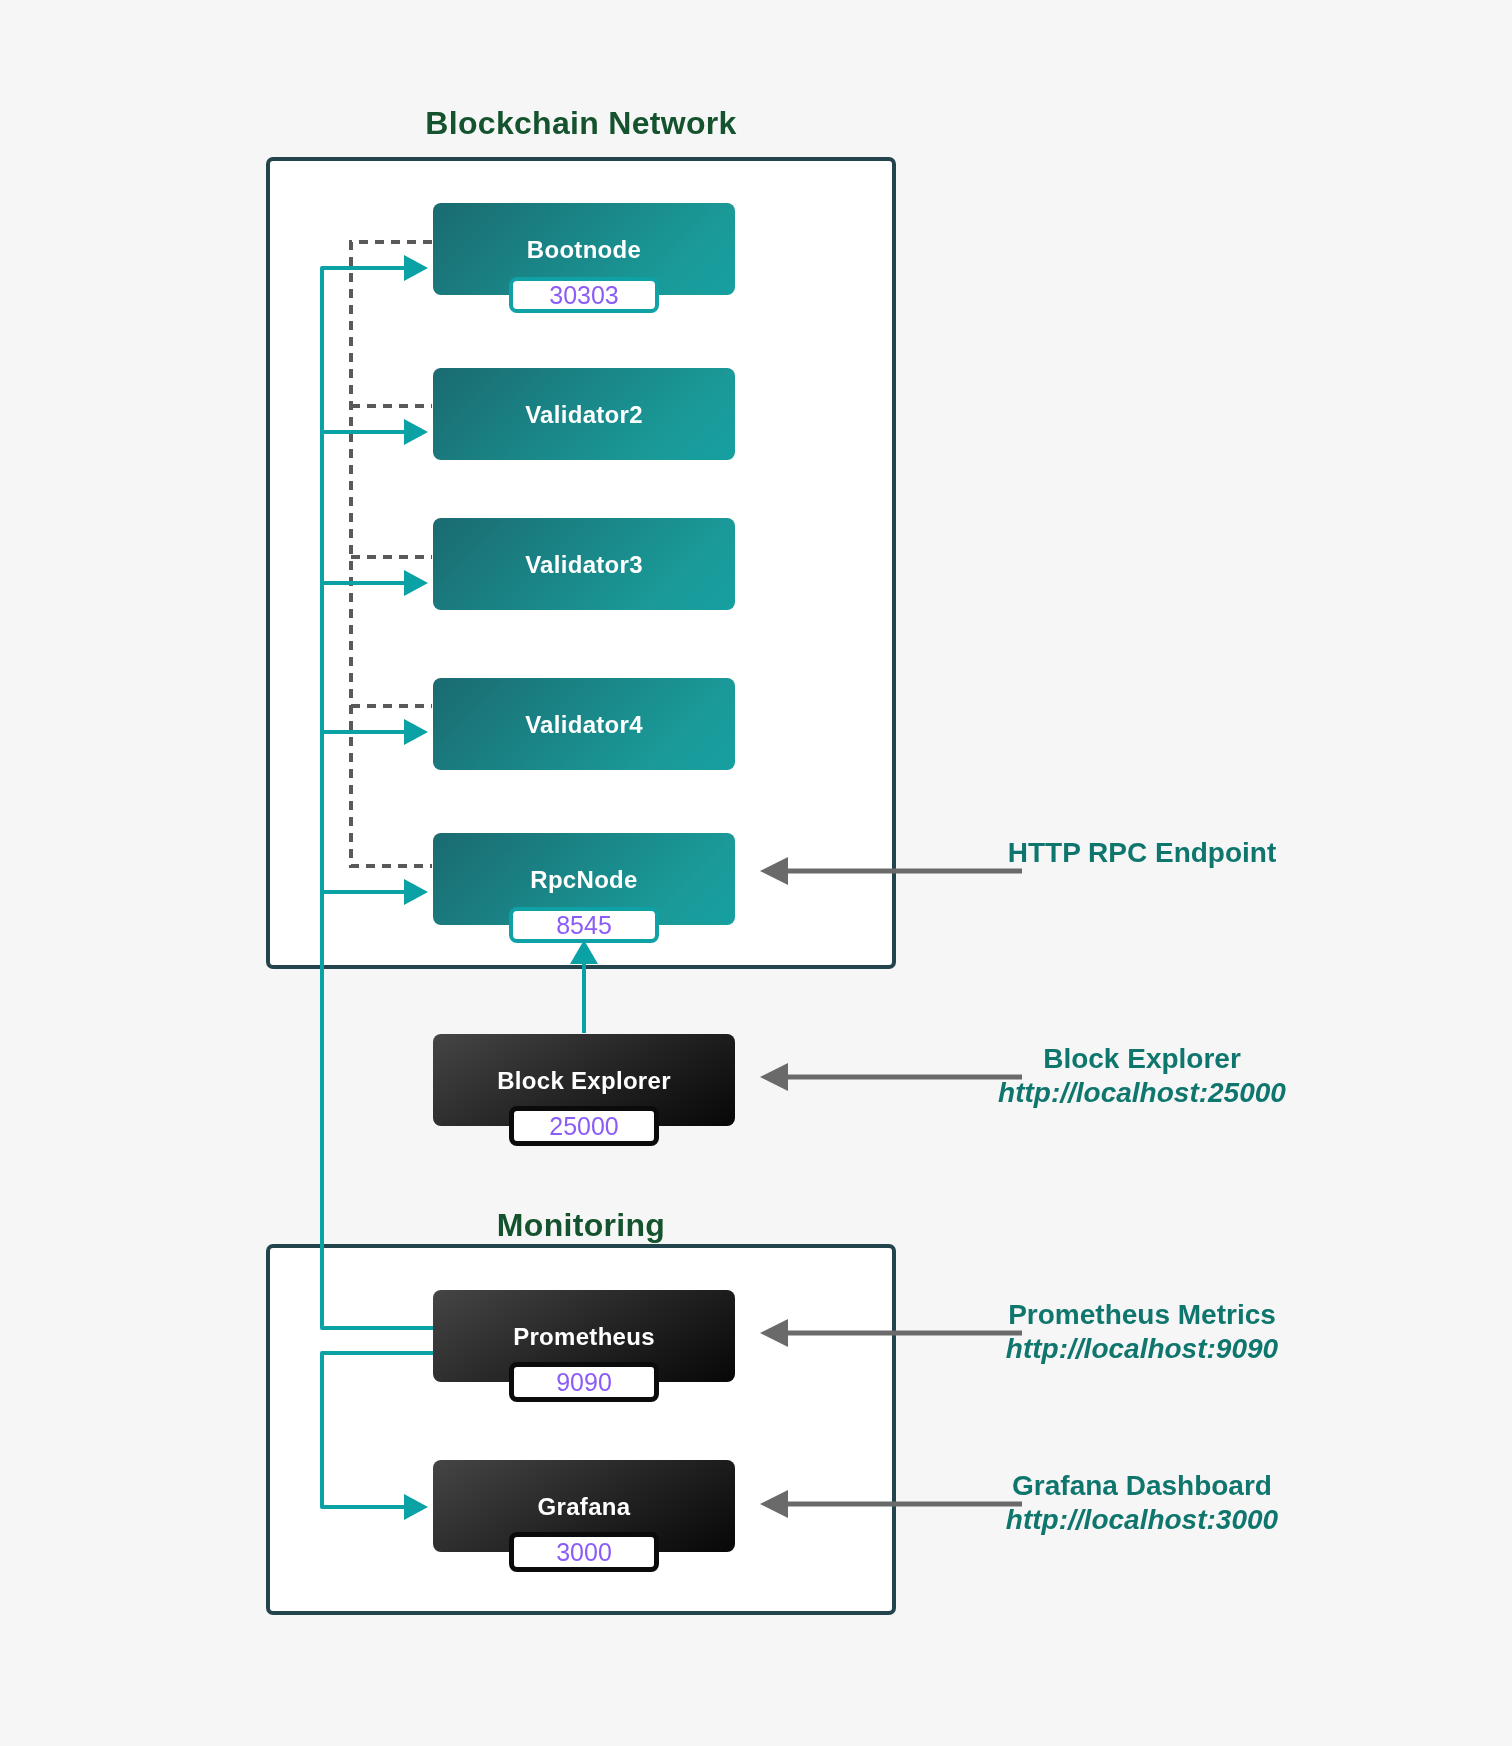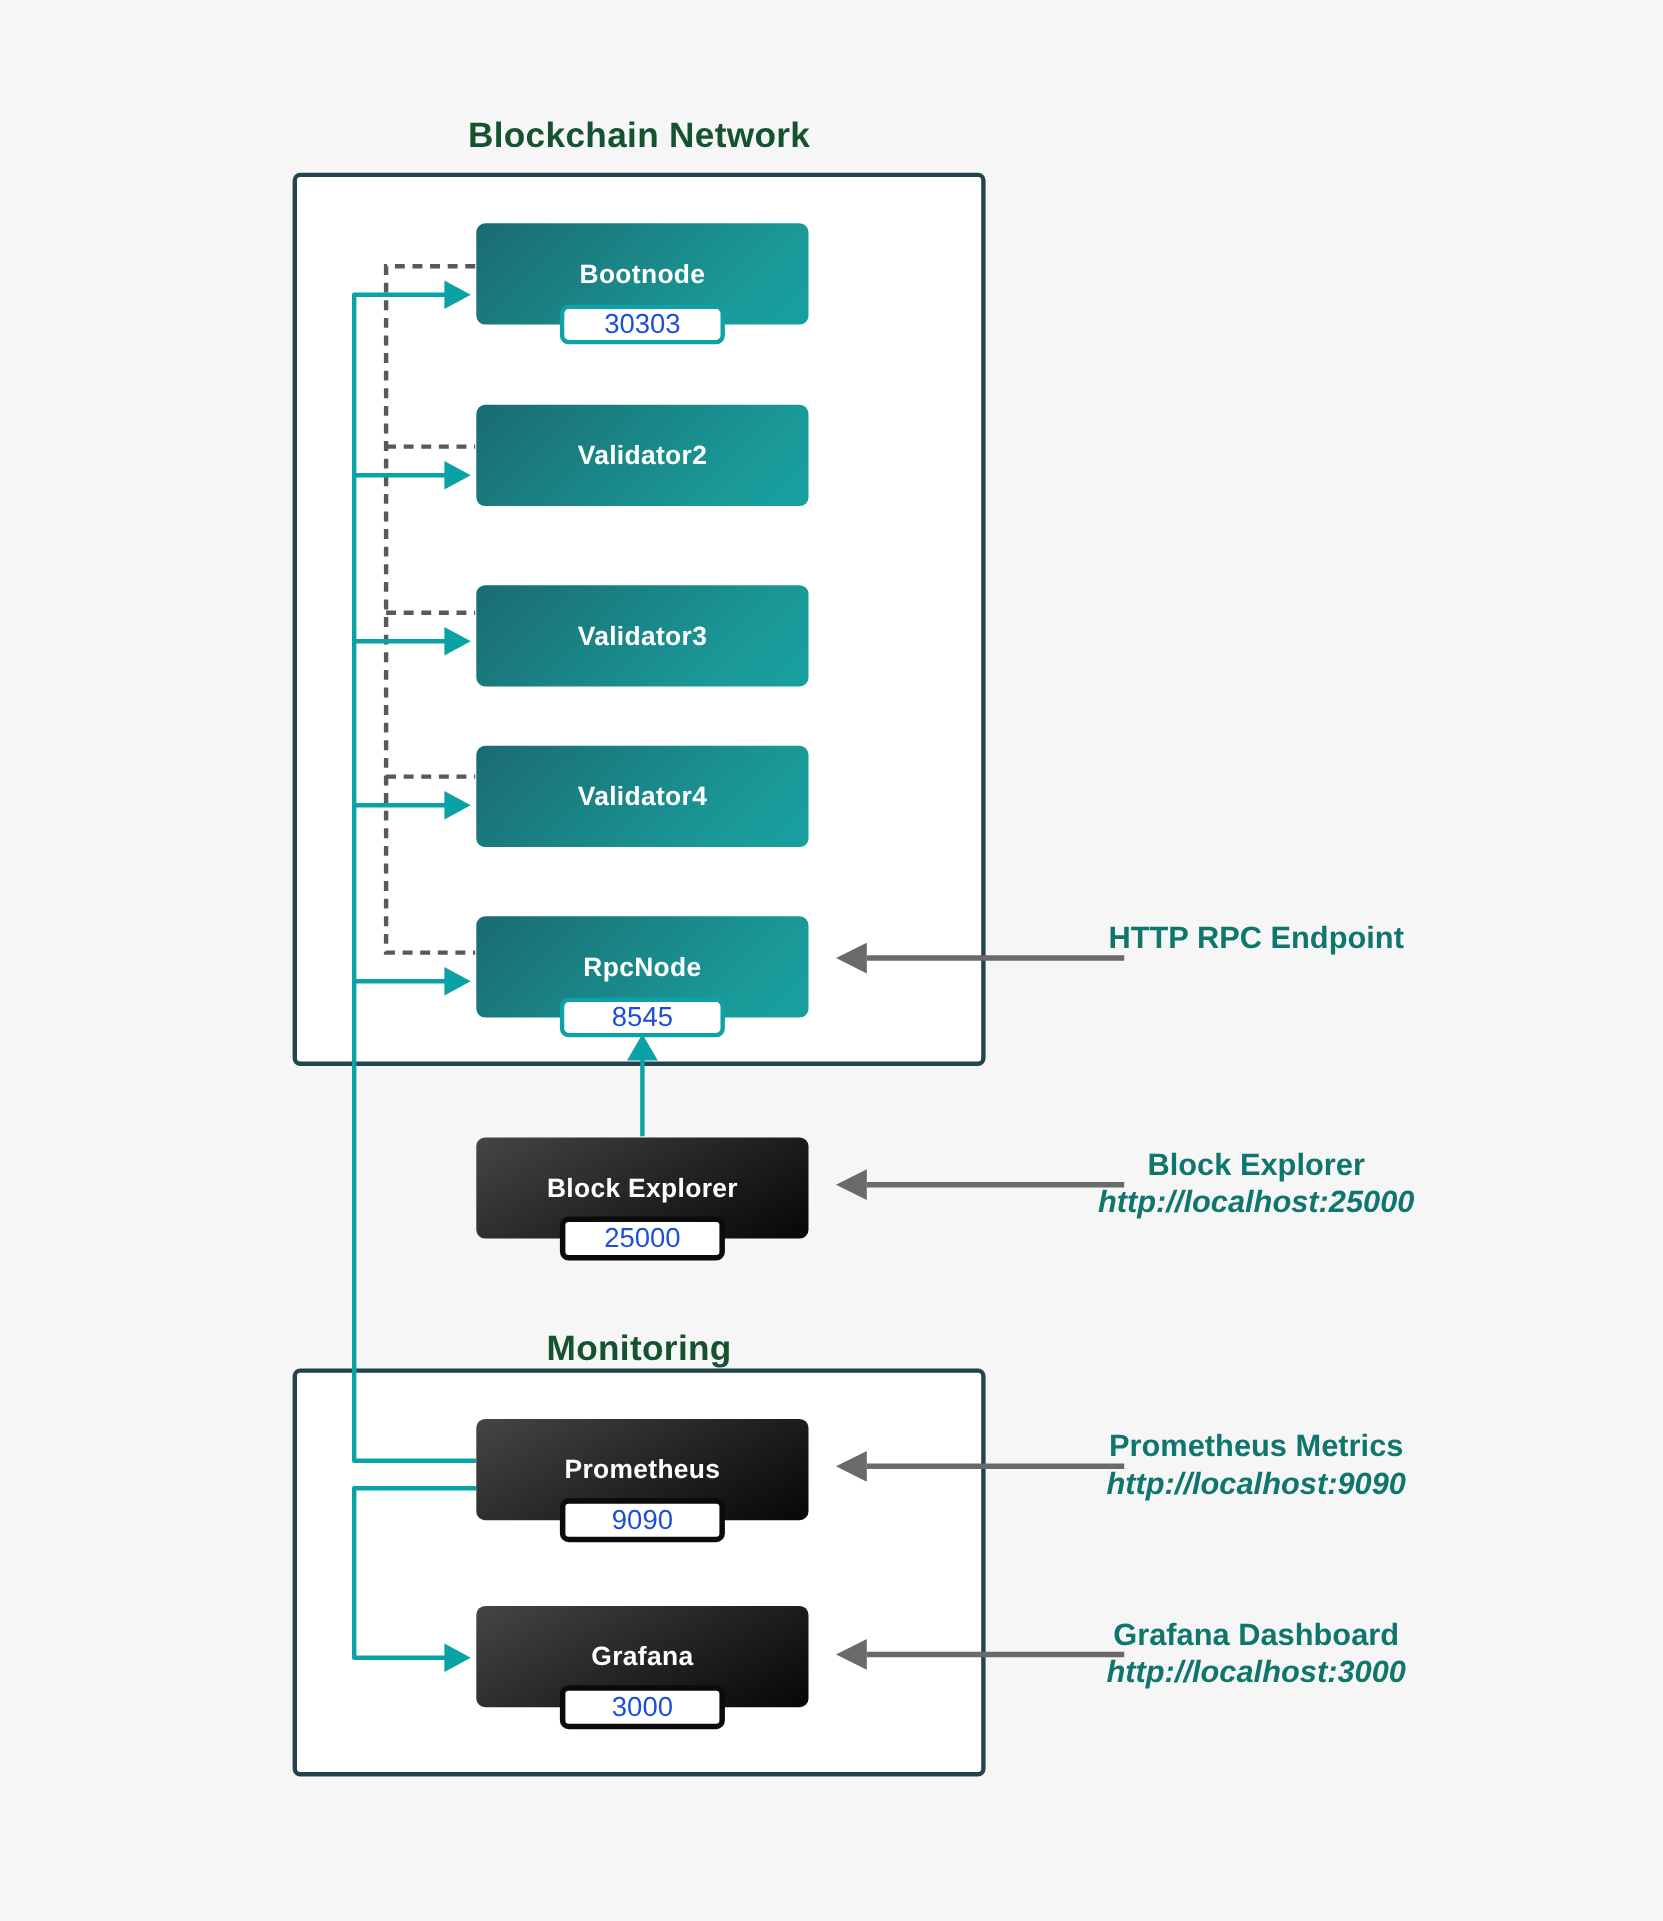--- a/index.html
+++ b/index.html
@@ -22,33 +22,33 @@
   .c-monitoring{top:1244px;height:363px;}
   .wires{position:absolute;left:0;top:0;z-index:1;}
   .node{
     position:absolute;left:433px;width:302px;height:92px;
     border-radius:8px;z-index:2;
   }
   .node-teal{background:linear-gradient(135deg,#1a6b70 0%,#1a9a99 78%,#16a0a0 100%);}
   .node-dark{background:linear-gradient(150deg,#454545 0%,#222222 55%,#070707 100%);}
   .n-bootnode{top:203px;}
   .n-validator2{top:368px;}
-  .n-validator3{top:532px;}
+  .n-validator3{top:518px;}
   .n-validator4{top:678px;}
   .n-rpcnode{top:833px;}
   .n-explorer{top:1034px;}
   .n-prometheus{top:1290px;}
   .n-grafana{top:1460px;}
   .node-label{
     position:absolute;left:0;right:0;top:47px;transform:translateY(-50%);
     text-align:center;color:#ffffff;font-size:24px;font-weight:700;letter-spacing:.3px;
   }
   .port-chip{
     position:absolute;left:50%;top:100%;transform:translate(-50%,-50%);
-    background:#ffffff;border-radius:8px;color:#1d4ed8;
+    background:#ffffff;border-radius:8px;color:#8b5cf6;
     display:flex;align-items:center;justify-content:center;
     font-size:25px;font-weight:500;z-index:3;
   }
   .chip-teal{width:142px;height:28px;border:4px solid #0ea2a6;}
   .chip-dark{width:140px;height:30px;border:5px solid #0b0b0b;}
   .annotation{
     position:absolute;left:952px;width:380px;text-align:center;
     color:#0f766e;z-index:2;
   }
   .a-rpc{top:836px;}

